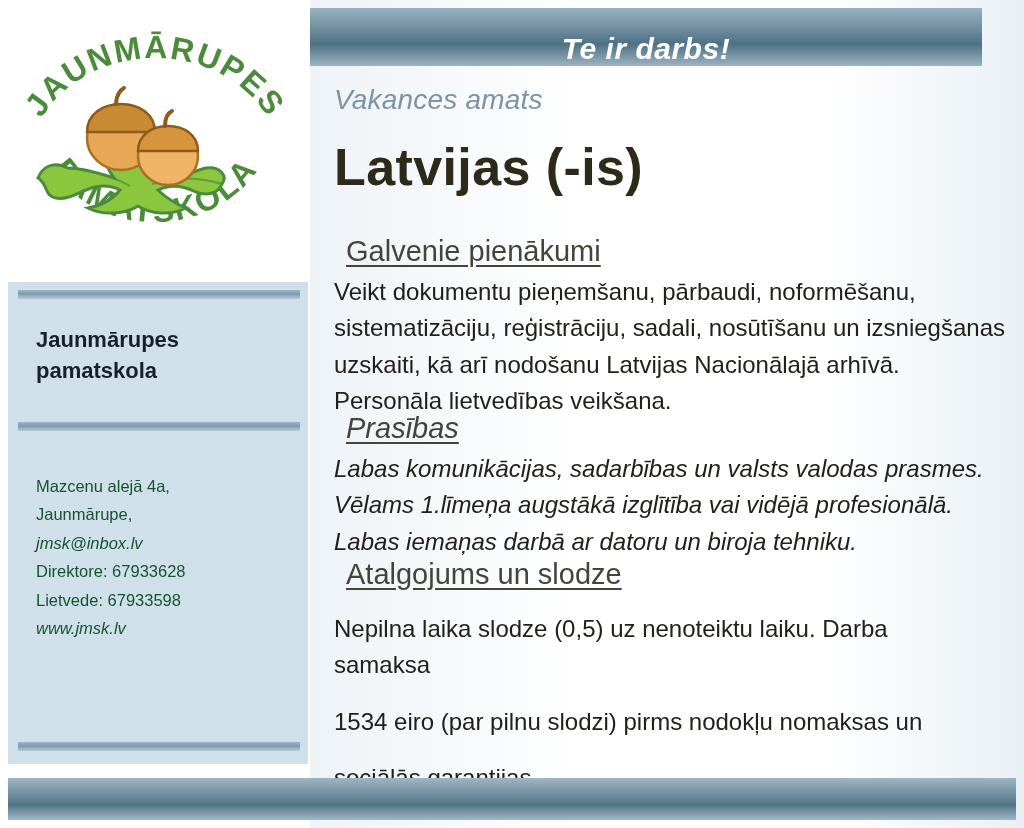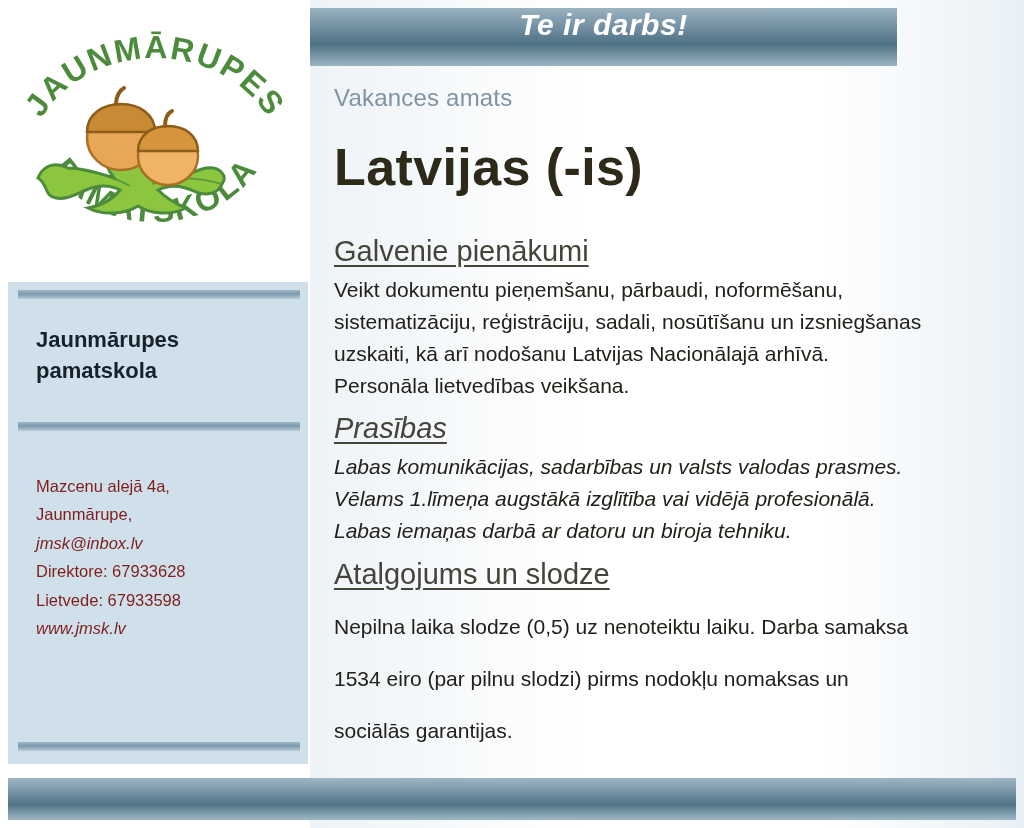--- a/index.html
+++ b/index.html
@@ -69,61 +69,62 @@
     font-weight: bold;
     color: #16212b;
     line-height: 1.42;
   }
   .contact-block {
     position: absolute;
     left: 28px;
     top: 190px;
     width: 262px;
     font-size: 16.5px;
-    color: #7f1d1d;
+    color: #14532d;
     line-height: 1.72;
   }
   .contact-block .it {
     font-style: italic;
   }
 
   
   .right-col {
     position: absolute;
     left: 310px;
     top: 0;
     width: 714px;
     height: 828px;
     background: linear-gradient(to right, #eef3f7 0%, #ffffff 38%, #ffffff 72%, #e9f0f5 100%);
   }
   .banner {
     position: absolute;
     left: 0;
     top: 8px;
-    width: 587px;
+    width: 672px;
     height: 58px;
     background: linear-gradient(to bottom, #9ab2c0 0%, #6d8b9d 38%, #4d7183 62%, #9cb4c2 100%);
     display: flex;
-    align-items: flex-start;
+    align-items: flex-end;
     justify-content: center;
   }
   .banner-text {
     color: #ffffff;
     font-size: 30px;
     font-style: italic;
     font-weight: bold;
     letter-spacing: 0.5px;
   }
   .kicker {
     position: absolute;
     left: 24px;
     top: 84px;
-    font-size: 24px;
+    font-size: 28px;
     color: #7e93a3;
     letter-spacing: 0.2px;
+    font-style: italic;
   }
   .job-title {
     position: absolute;
     left: 24px;
     top: 137px;
     font-size: 52px;
     font-weight: bold;
     color: #2e2a1a;
     letter-spacing: 0.4px;
   }
@@ -131,25 +132,25 @@
   .section {
     position: absolute;
     left: 24px;
     width: 660px;
   }
   .section-heading {
     font-size: 29px;
     color: #44443a;
     text-decoration: underline;
     text-underline-offset: 4px;
-    margin: 0 0 6px 0;
+    margin: 0 0 6px 12px;
     font-weight: normal;
   }
   .section-body {
-    font-size: 21px;
+    font-size: 24px;
     color: #22201a;
     line-height: 1.52;
   }
   .section-body div { white-space: nowrap; }
 
   .sec-duties { top: 235px; }
   .sec-reqs { top: 412px; font-style: italic; }
   .sec-pay { top: 558px; }
   .sec-pay .section-body div { white-space: normal; margin-top: 20px; }
   .sec-pay .section-body { width: 600px; }

